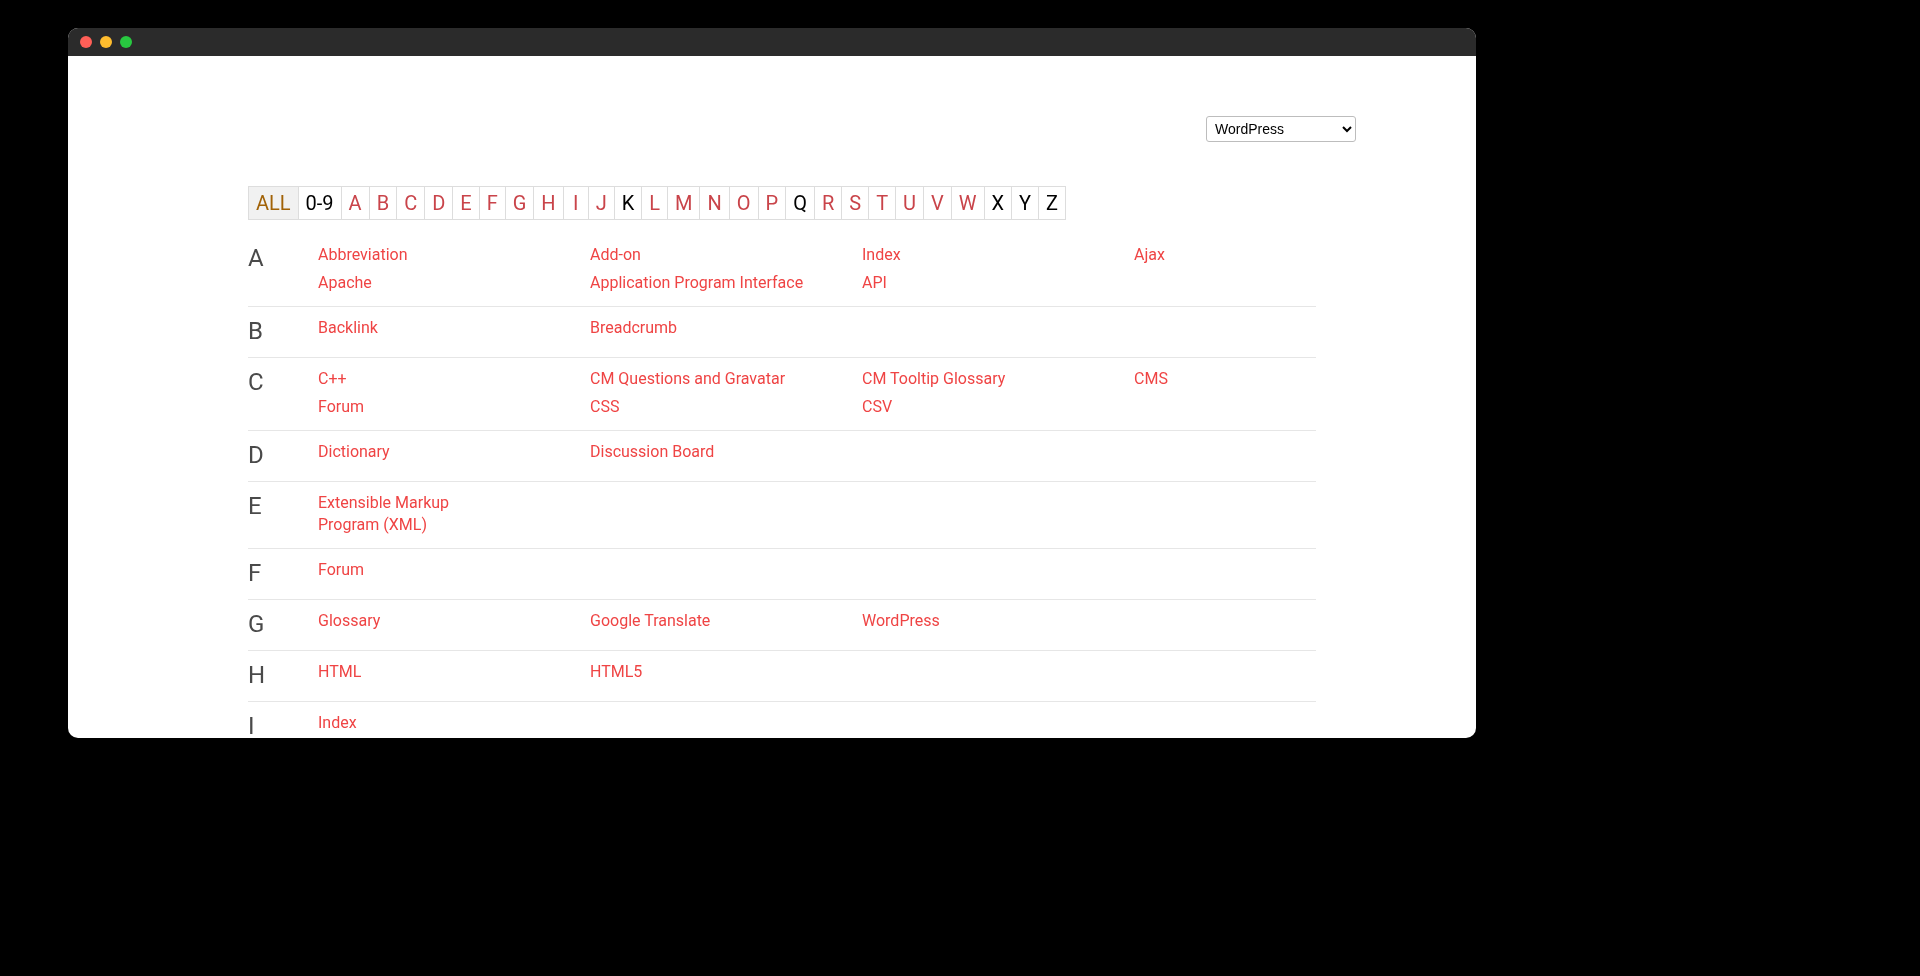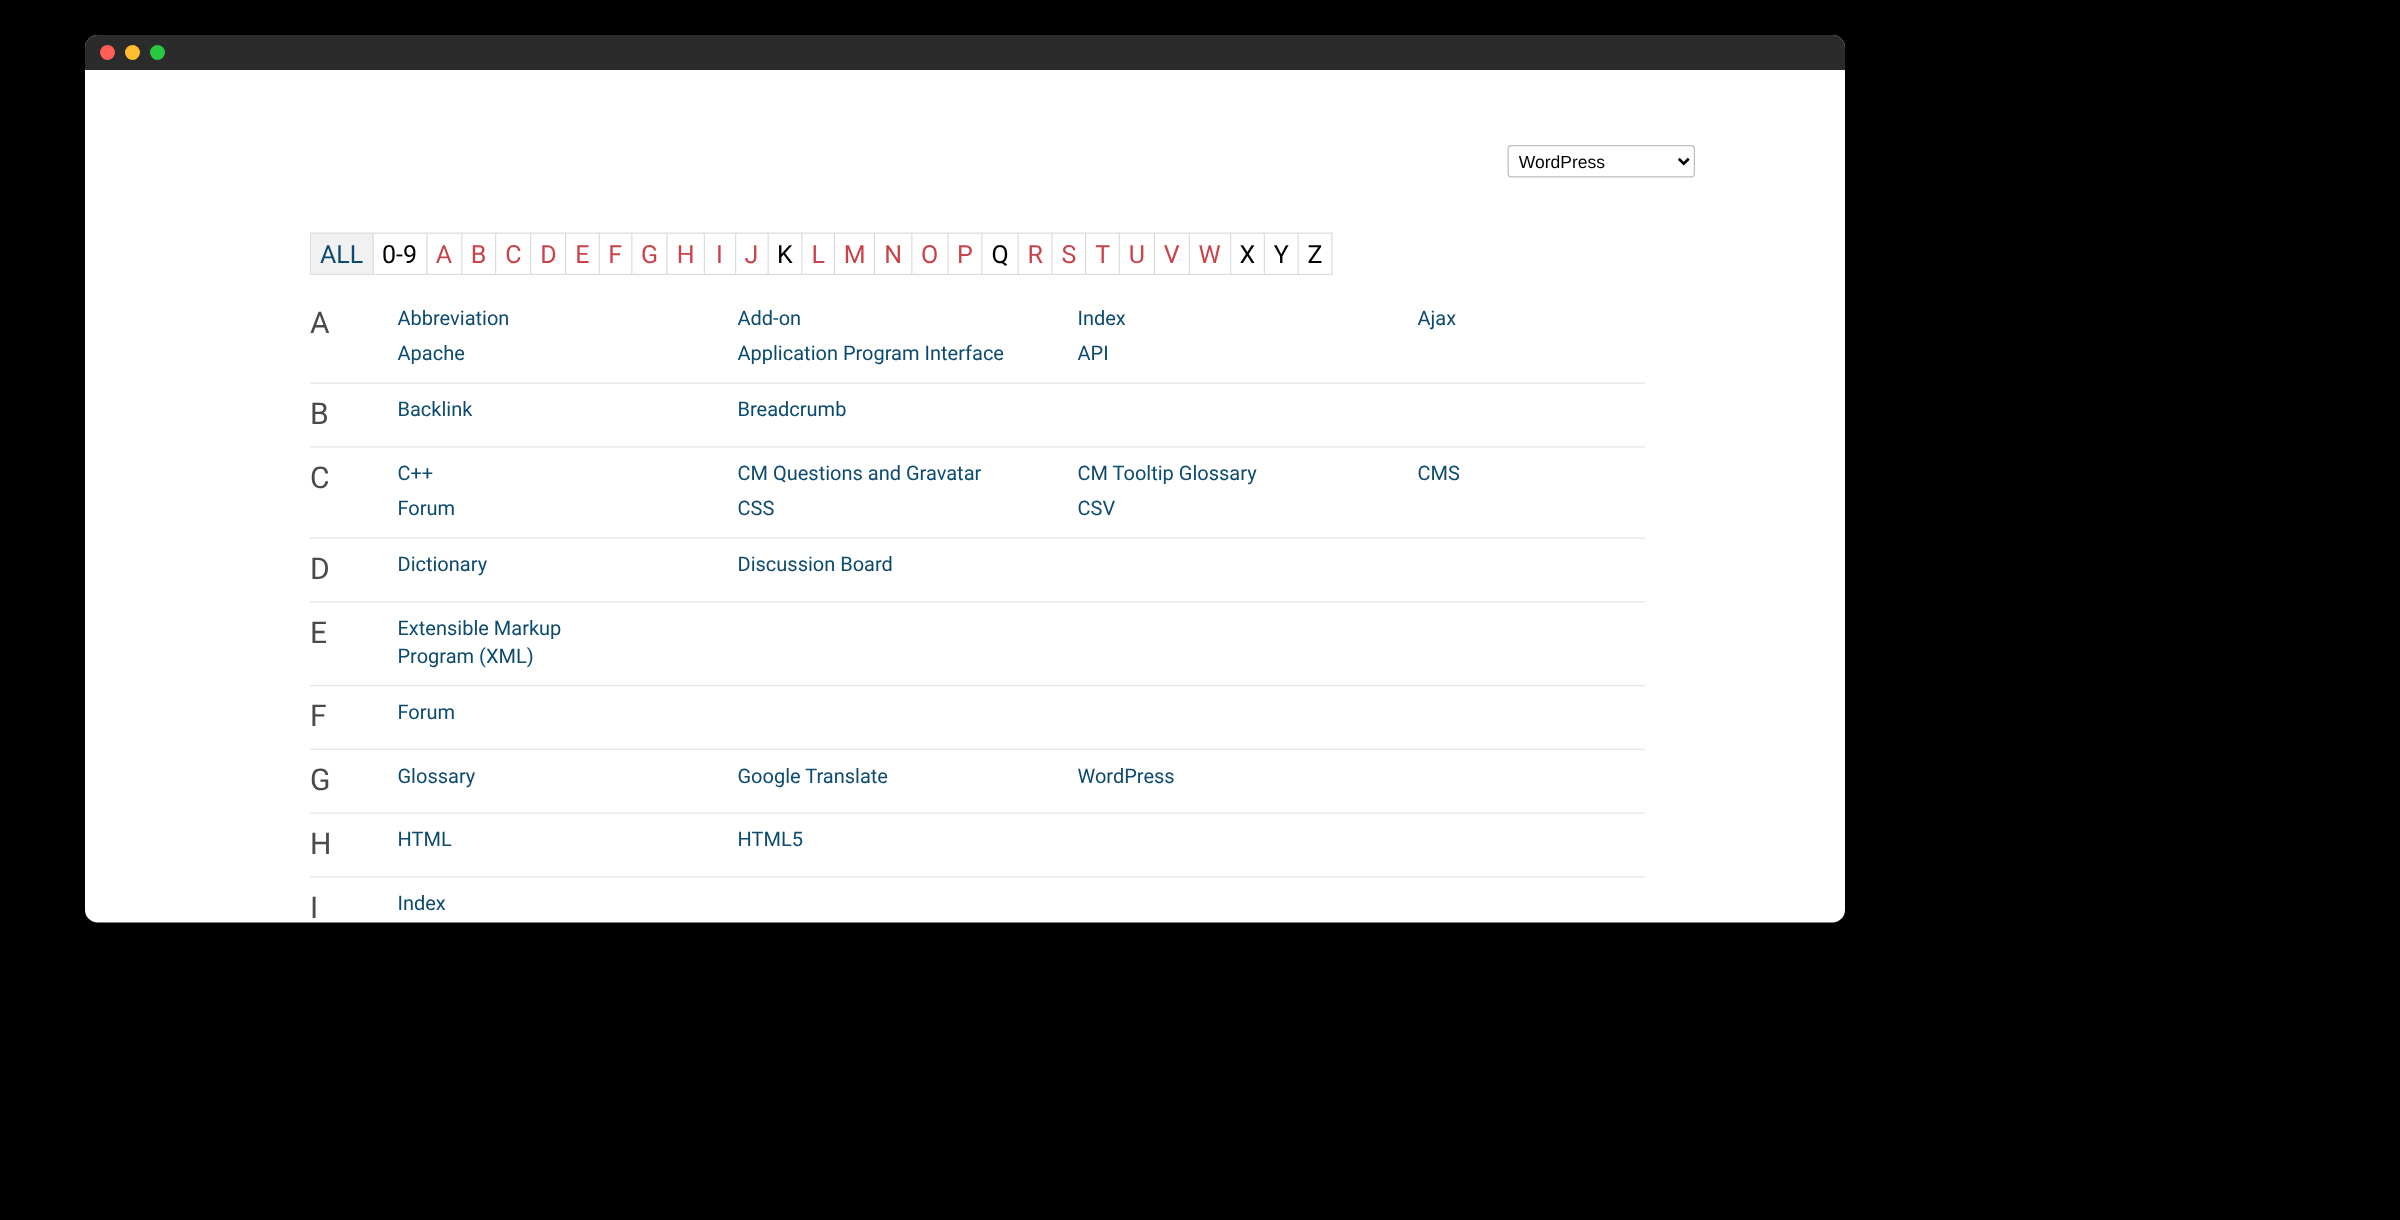--- a/index.html
+++ b/index.html
@@ -81,21 +81,21 @@
     border-left: none;
     padding: 4px 7px;
     font-size: 20px;
     line-height: 24px;
     min-width: 10px;
     text-align: center;
     cursor: pointer;
   }
   .alpha-bar .ab.active {
     background: #f1f1f1;
-    color: #0c4a6e;
+    color: #a16207;
   }
   .alpha-bar .ab.enabled {
     color: #c9444a;
   }
   .alpha-bar .ab.disabled {
     color: #000000;
     cursor: default;
   }
 
   .sections {
@@ -115,21 +115,21 @@
   }
   .terms {
     flex: 1;
     display: grid;
     grid-template-columns: 272px 272px 272px 1fr;
     column-gap: 0;
     row-gap: 6px;
     align-content: start;
   }
   .term {
-    color: #0c4a6e;
+    color: #ef4444;
     font-size: 16px;
     line-height: 22px;
     cursor: pointer;
     padding-right: 20px;
   }
   .term.wrap {
     max-width: 180px;
   }
 </style>
 </head>

